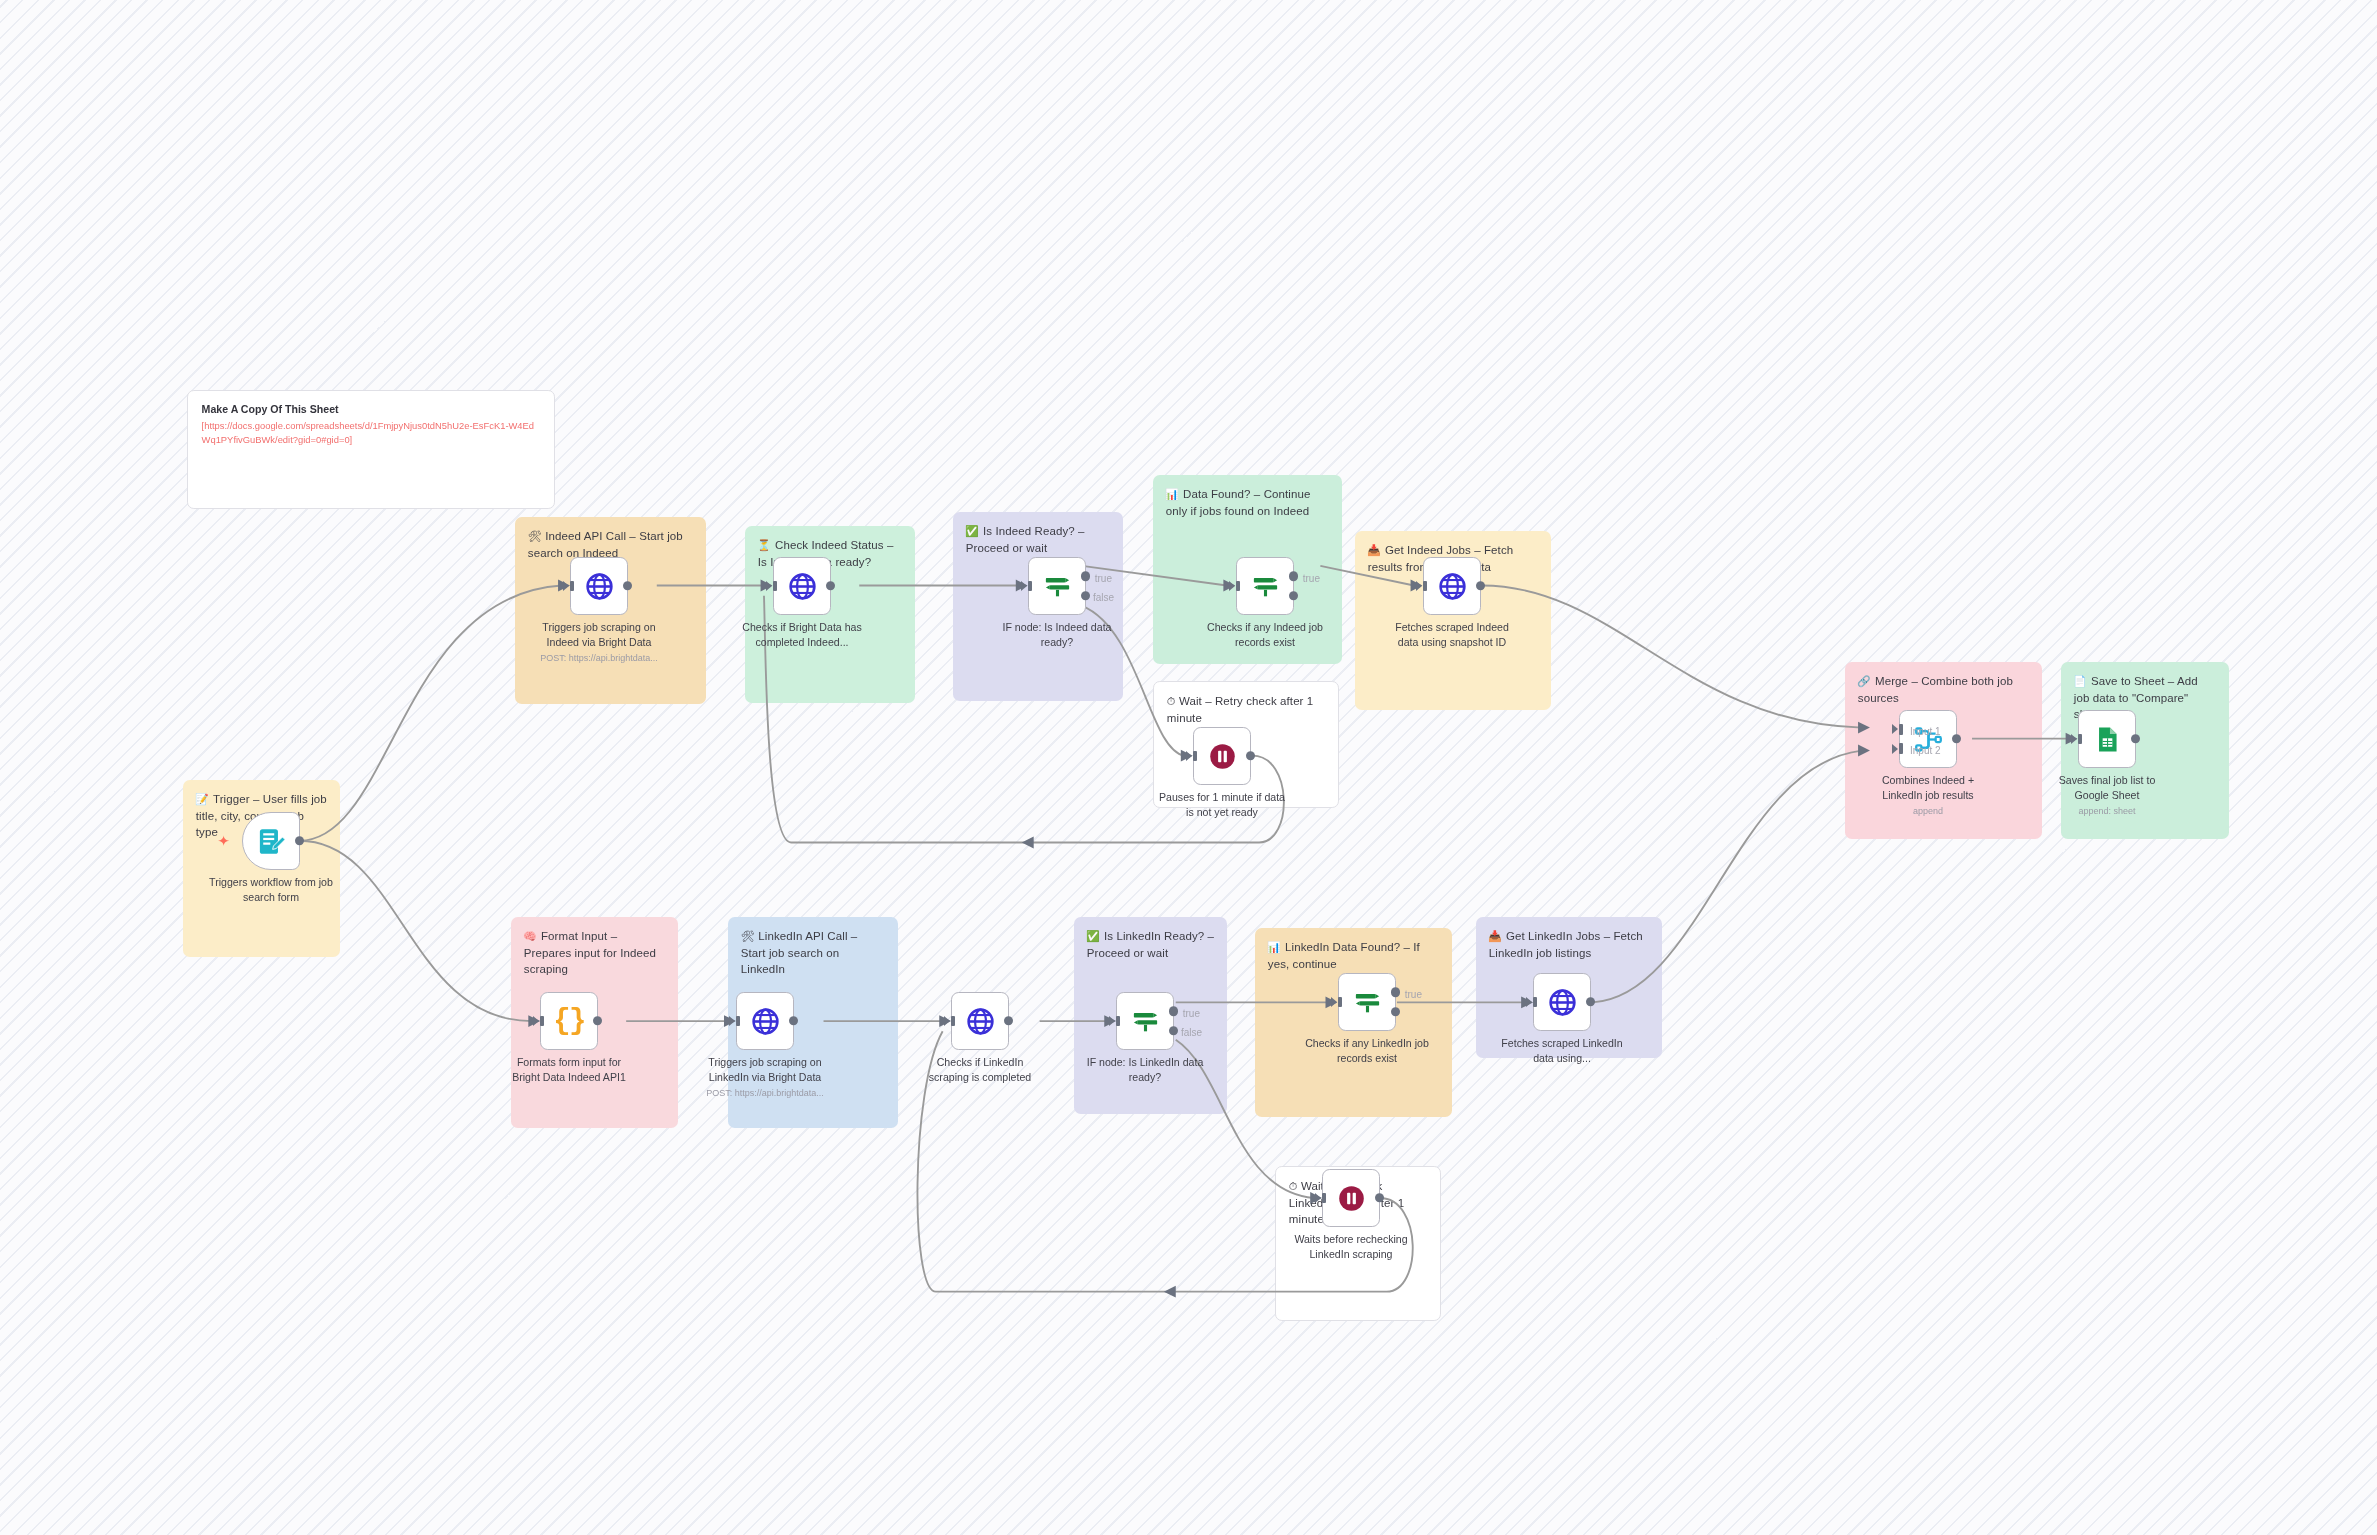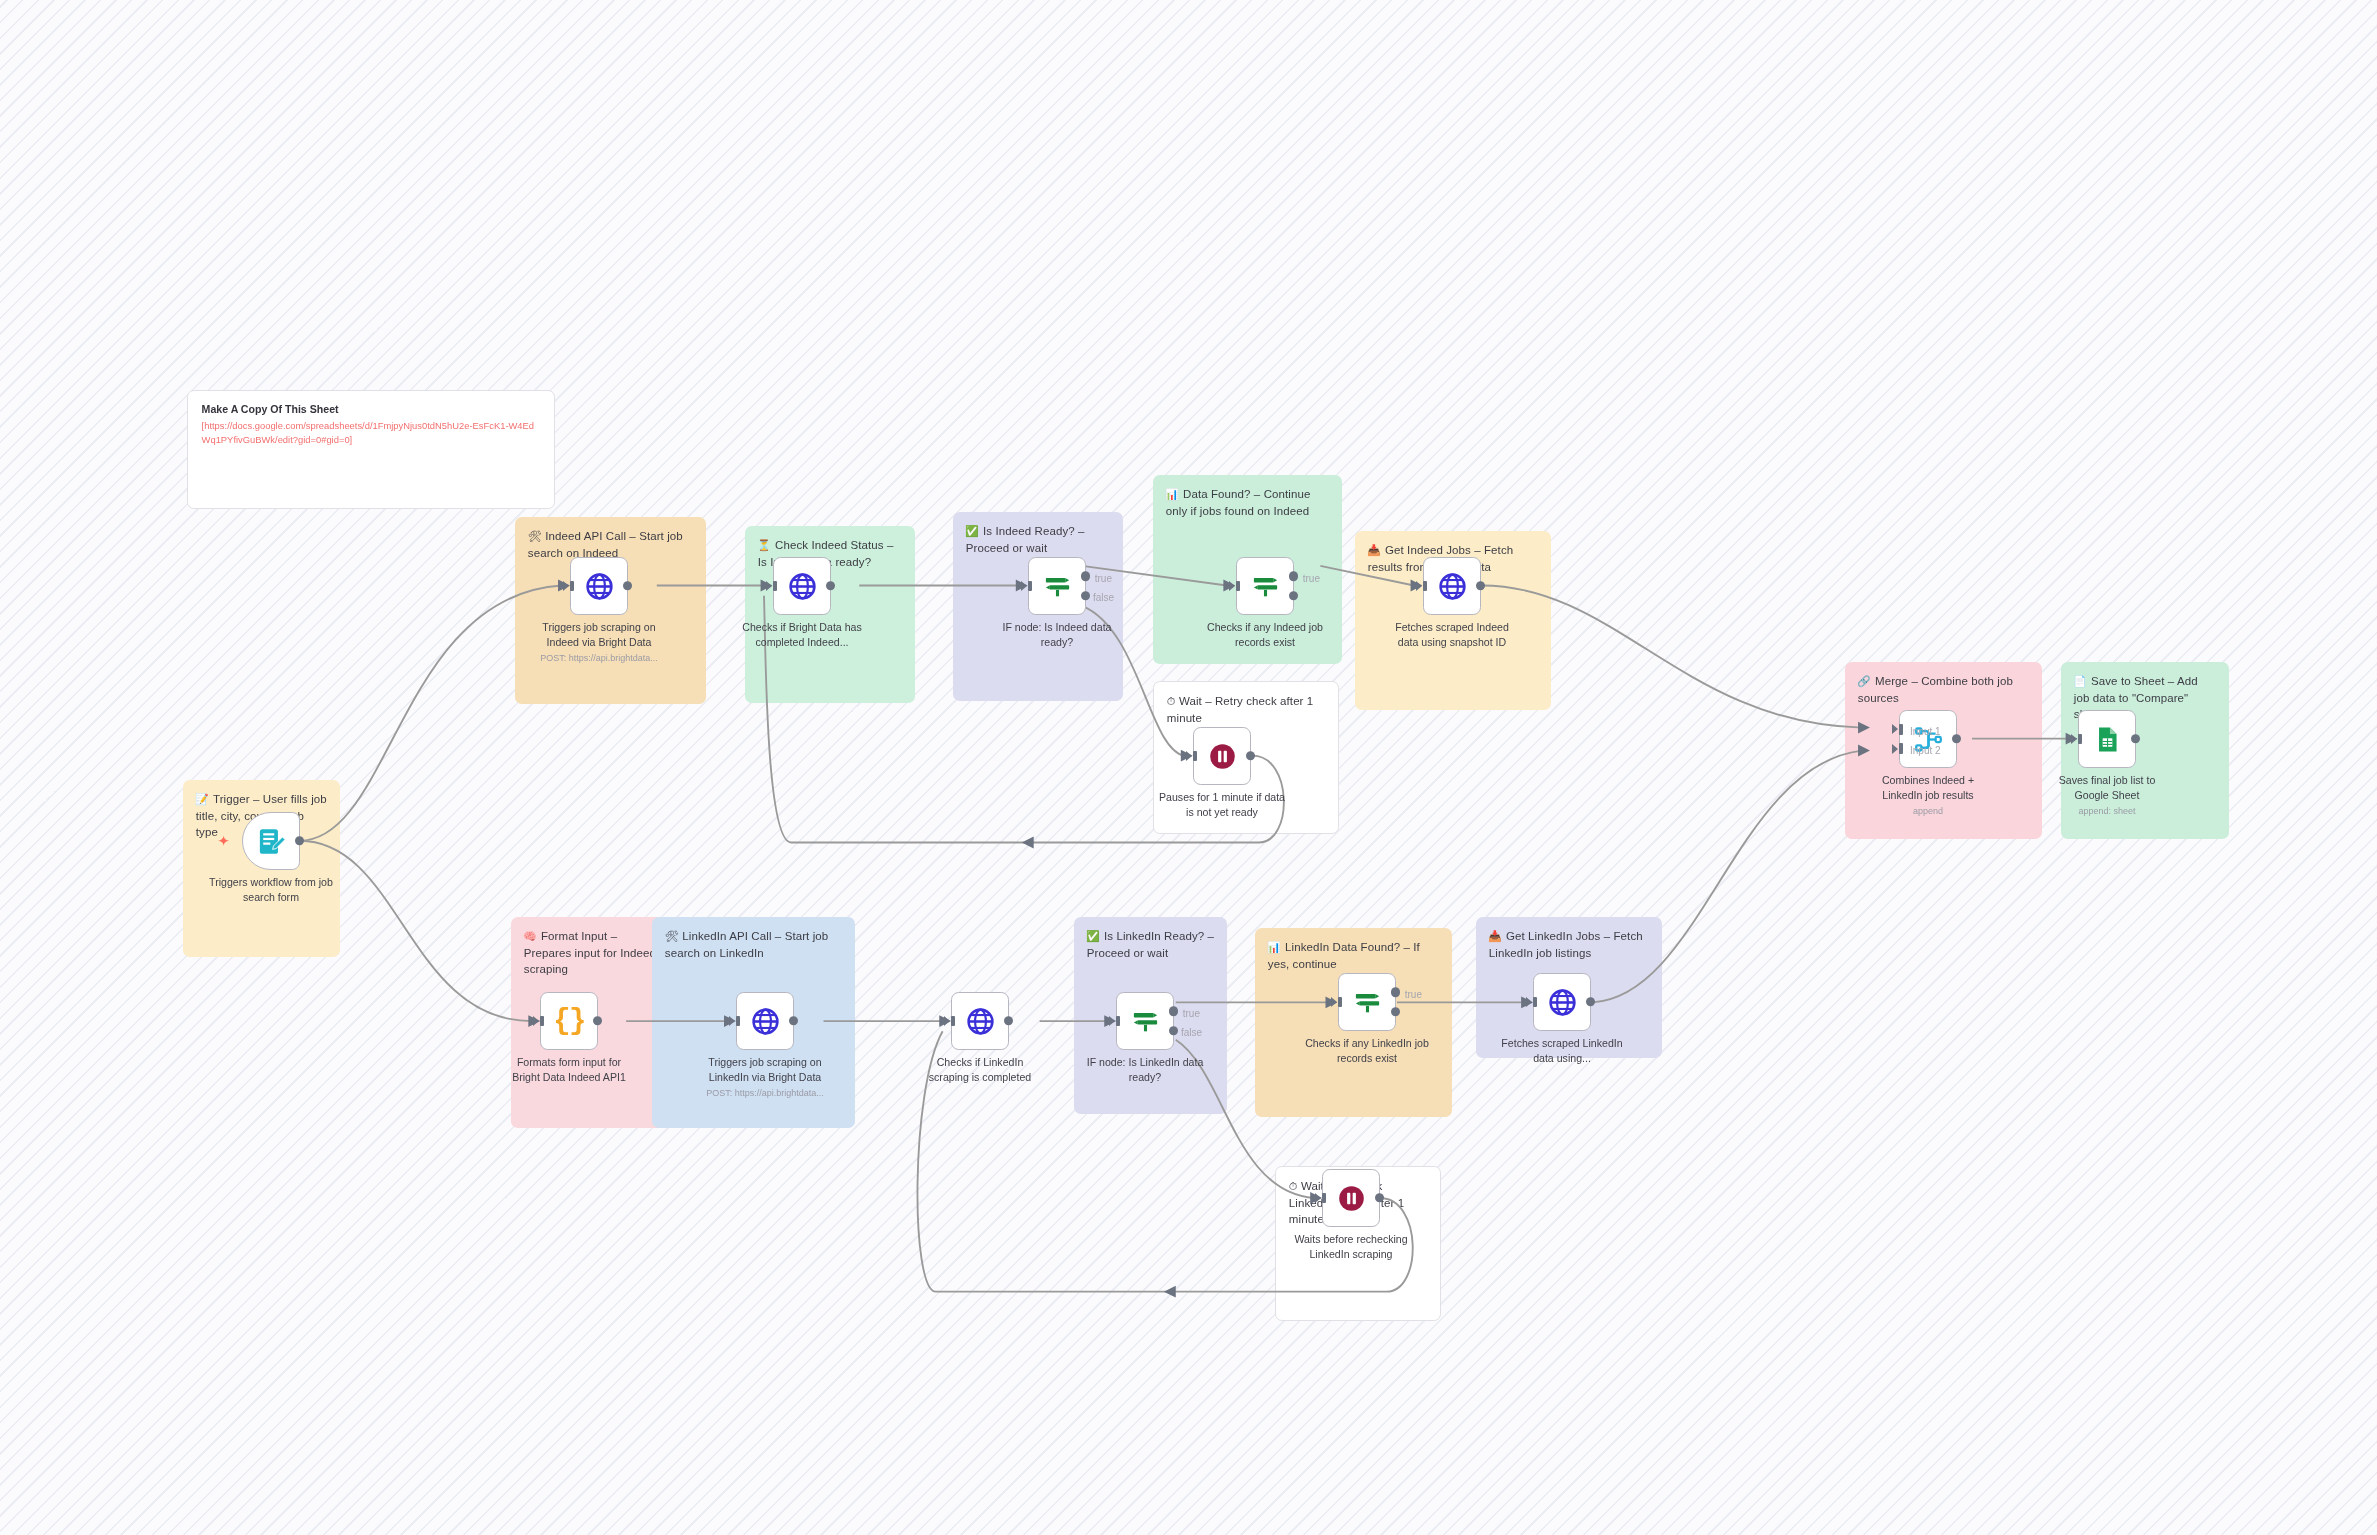--- a/index.html
+++ b/index.html
@@ -294,33 +294,33 @@
       <span class="sticky-emoji">📊</span><span>Data Found? – Continue only if jobs found on Indeed</span>
     </div>
   </div>
 
   <div class="sticky s-yellow" style="left:1355px; top:483px; width:196px; height:179px;">
     <div class="sticky-title">
       <span class="sticky-emoji">📥</span><span>Get Indeed Jobs – Fetch results from Bright Data</span>
     </div>
   </div>
 
-  <div class="sticky s-plain" style="left:1153px; top:681px; width:186px; height:153px;">
+  <div class="sticky s-plain" style="left:1153px; top:681px; width:186px; height:127px;">
     <div class="sticky-title">
       <span class="sticky-emoji">⏱</span><span>Wait – Retry check after 1 minute</span>
     </div>
   </div>
 
   <div class="sticky s-pink" style="left:511px; top:917px; width:167px; height:211px;">
     <div class="sticky-title">
       <span class="sticky-emoji">🧠</span><span>Format Input – Prepares input for Indeed scraping</span>
     </div>
   </div>
 
-  <div class="sticky s-blue" style="left:652px; top:917px; width:203px; height:211px;">
+  <div class="sticky s-blue" style="left:728px; top:917px; width:170px; height:211px;">
     <div class="sticky-title">
       <span class="sticky-emoji">🛠</span><span>LinkedIn API Call – Start job search on LinkedIn</span>
     </div>
   </div>
 
 
   <div class="sticky s-purple" style="left:1074px; top:917px; width:153px; height:197px;">
     <div class="sticky-title">
       <span class="sticky-emoji">✅</span><span>Is LinkedIn Ready? – Proceed or wait</span>
     </div>

